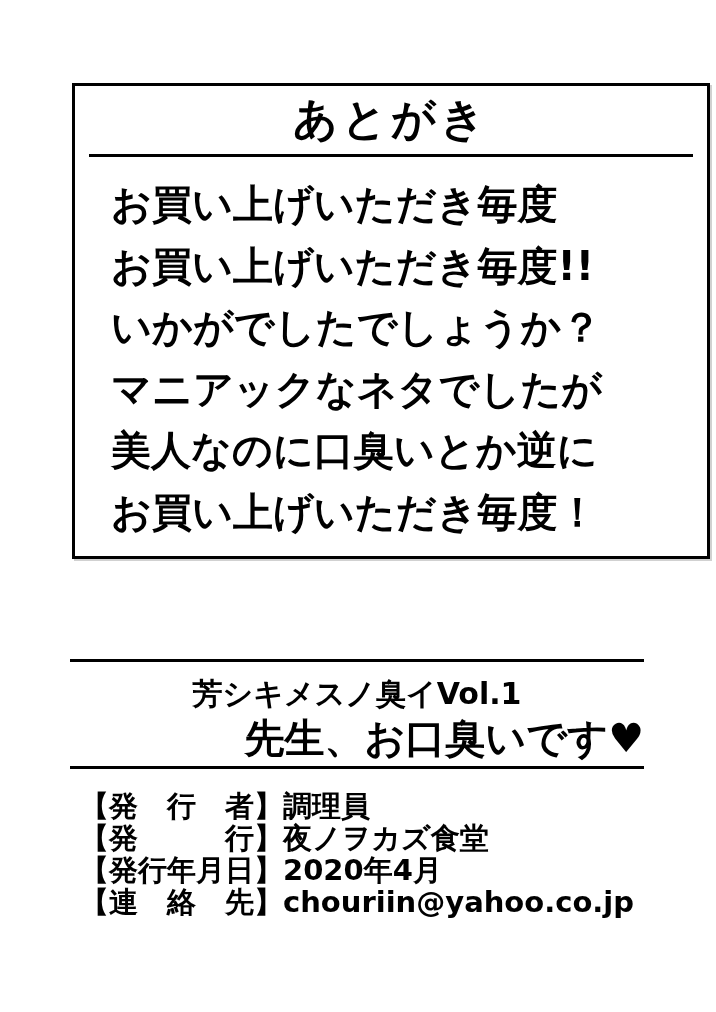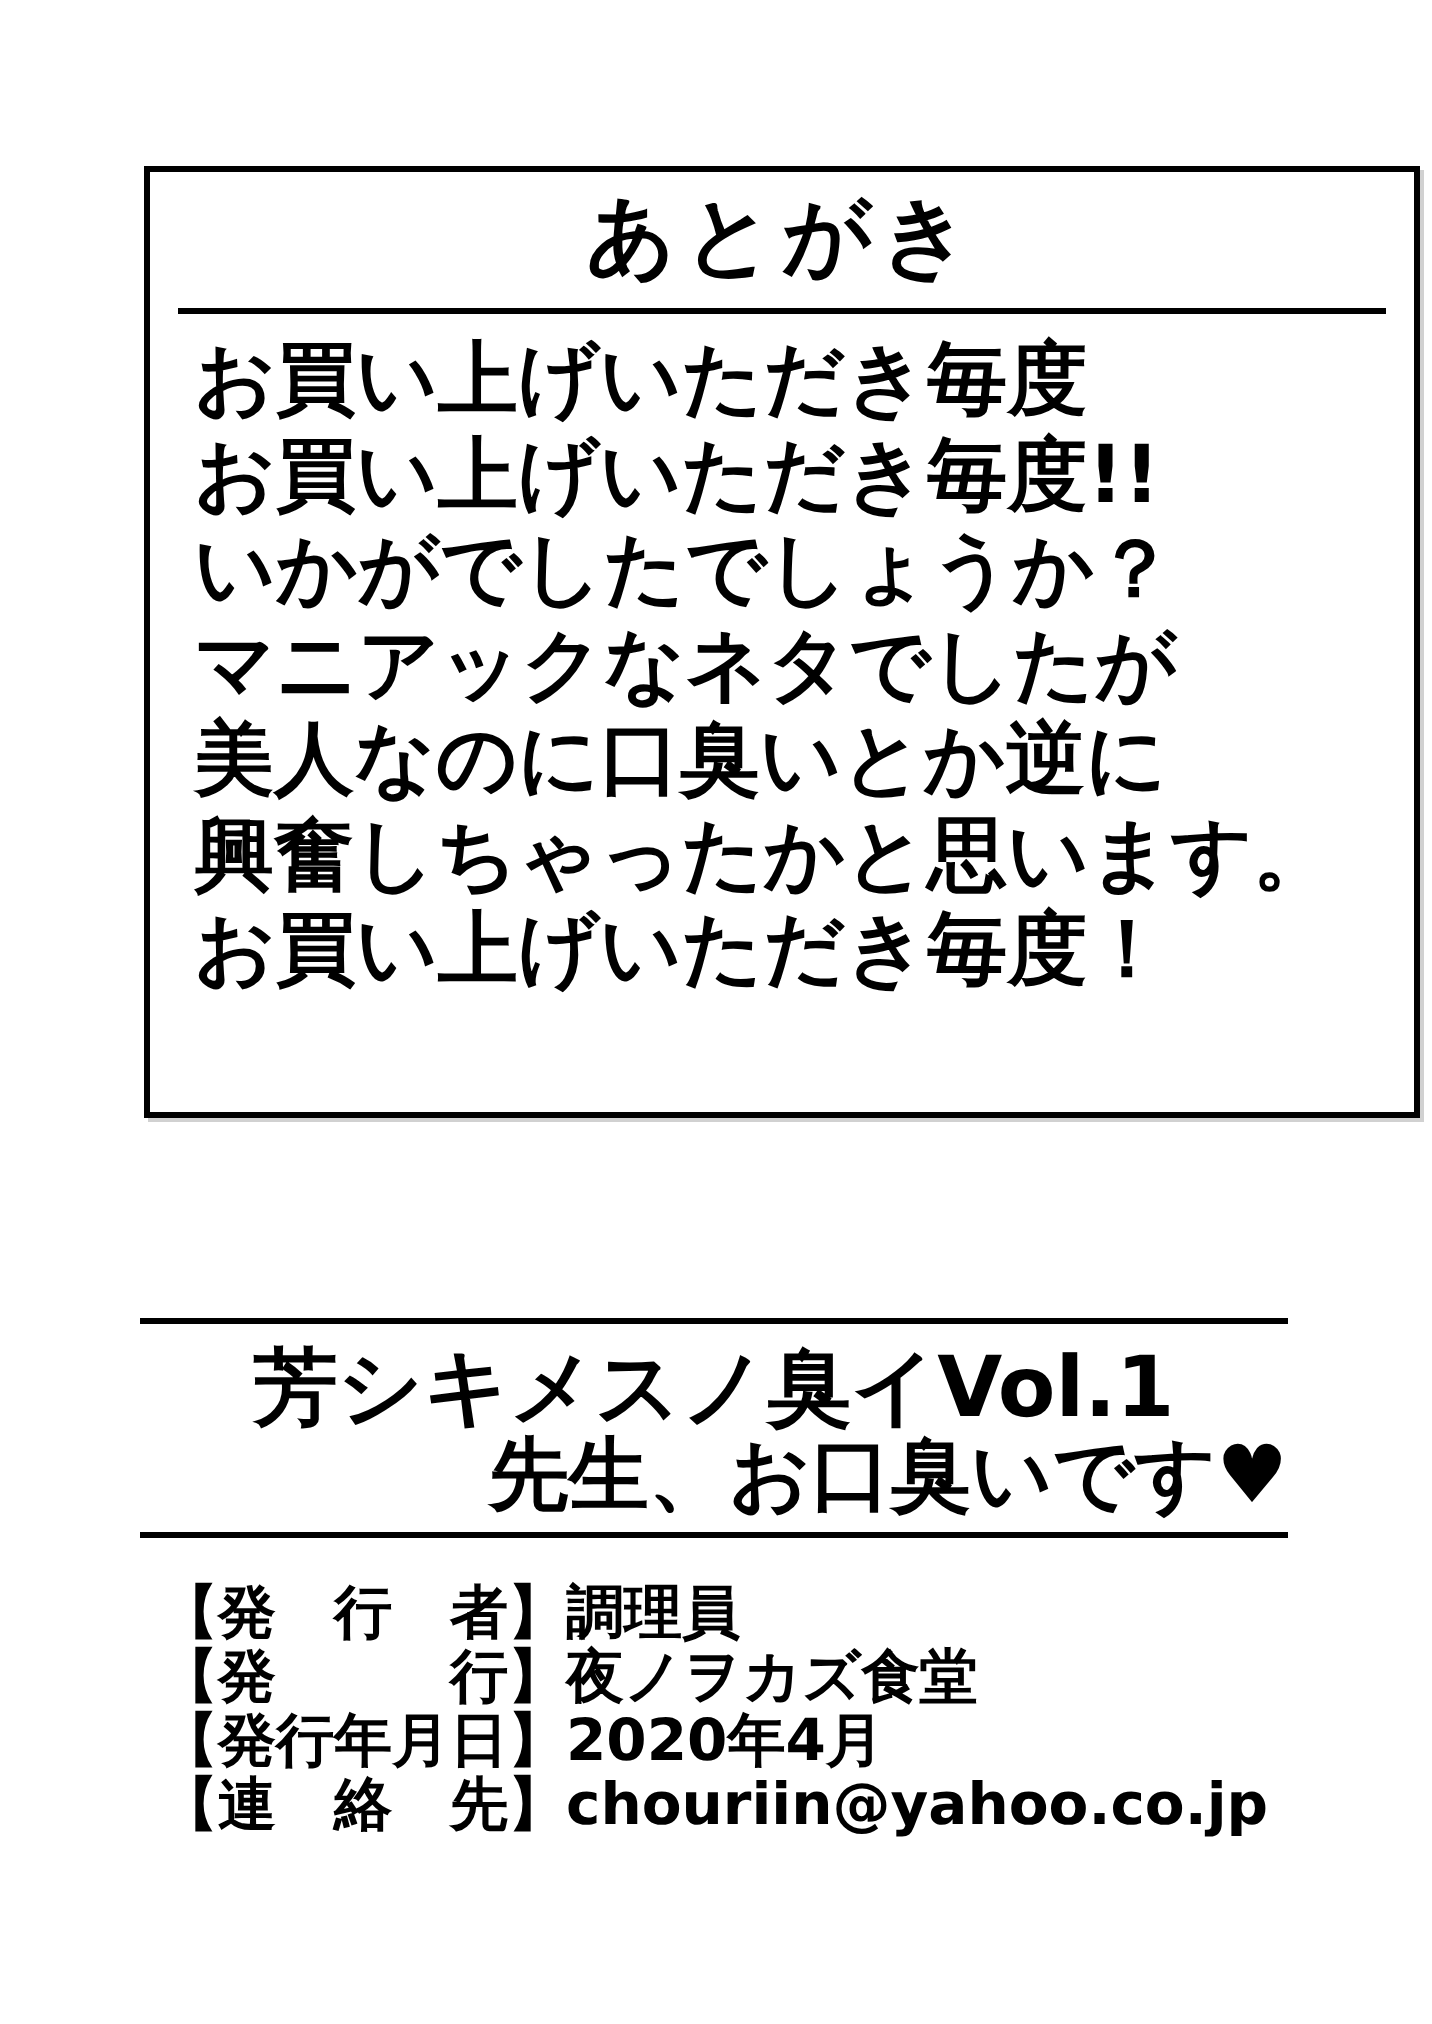--- a/index.html
+++ b/index.html
@@ -45,21 +45,21 @@
     background: #000000;
     margin: 13px 14px 0 14px;
   }
   .afterword-body {
     padding: 10px 6px 0 22px;
     font-size: 40px;
     line-height: 47.5px;
     white-space: nowrap;
   }
   .afterword-body p {
-    margin: 0;
+    margin: 14px;
   }
 
   
   .okuzuke-title {
     position: absolute;
     left: 70px;
     top: 578px;
     width: 574px;
     margin: 0;
     text-align: center;
@@ -75,21 +75,21 @@
     background: #000000;
   }
   .rule-top { top: 659px; }
   .rule-bottom { top: 766px; }
   .book-title {
     position: absolute;
     left: 70px;
     top: 671px;
     width: 574px;
     text-align: center;
-    font-size: 42px;
+    font-size: 30px;
     line-height: 45px;
     white-space: nowrap;
   }
   .book-subtitle {
     position: absolute;
     left: 70px;
     top: 716px;
     width: 574px;
     text-align: right;
     font-size: 40px;
@@ -116,21 +116,20 @@
 
   <section class="afterword-box">
     <h1 class="afterword-title">あとがき</h1>
     <div class="afterword-divider"></div>
     <div class="afterword-body">
       <p>お買い上げいただき毎度</p>
       <p>お買い上げいただき毎度!!</p>
       <p>いかがでしたでしょうか？</p>
       <p>マニアックなネタでしたが</p>
       <p>美人なのに口臭いとか逆に</p>
-      <p>興奮しちゃったかと思います。</p>
       <p>お買い上げいただき毎度！</p>
     </div>
   </section>
 
 
   <div class="rule rule-top"></div>
 
   <div class="book-title">芳シキメスノ臭イVol.1</div>
   <div class="book-subtitle">先生、お口臭いです♥</div>
 

